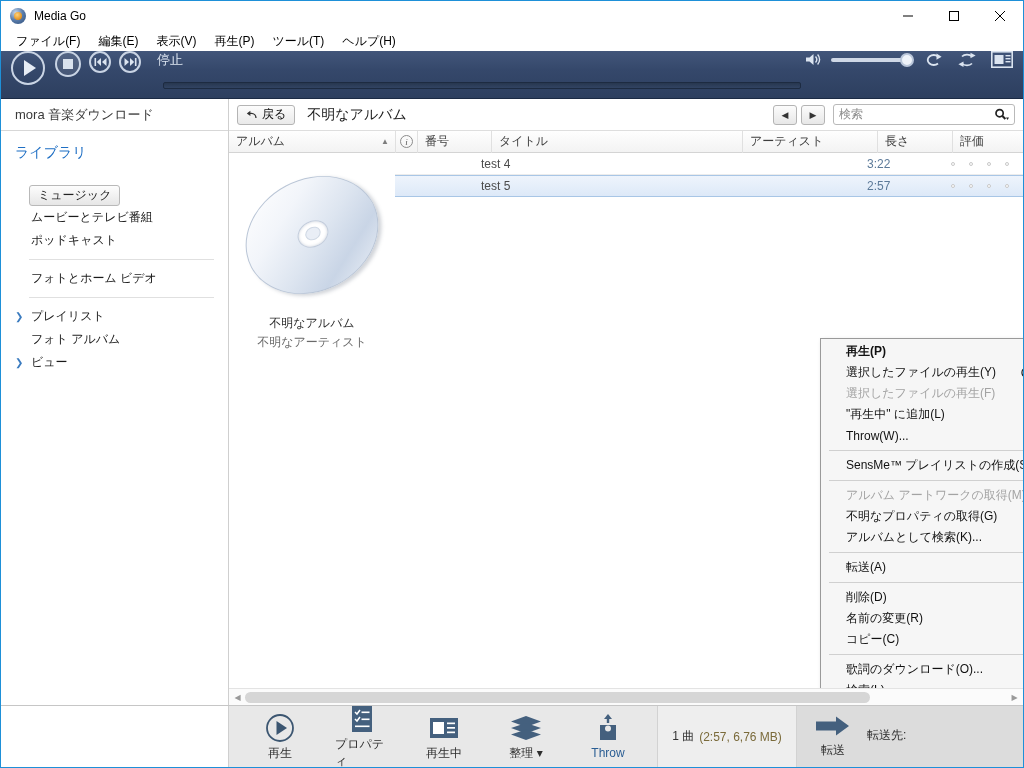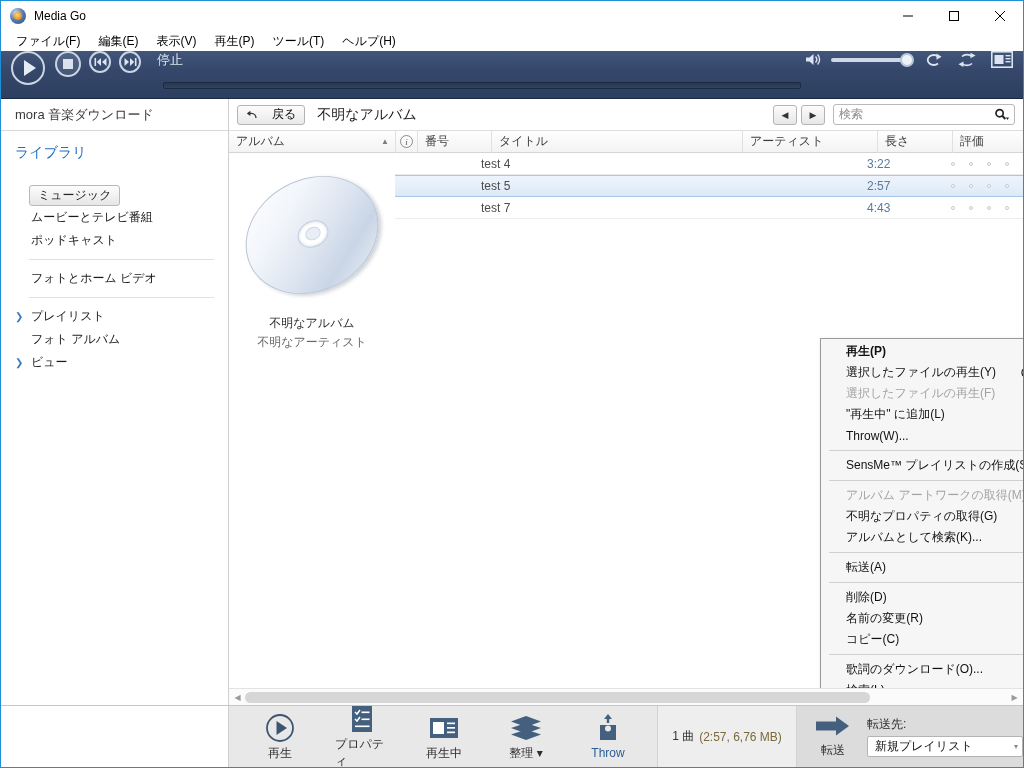--- a/index.html
+++ b/index.html
@@ -112,21 +112,21 @@
     color:#3a7bbf;font-size:10px;line-height:1;
   }
 
   
   .main{flex:1;display:flex;flex-direction:column;min-width:0;background:#fff;}
   .toolbar{
     flex:0 0 32px;height:32px;display:flex;align-items:center;
     background:#ffffff;padding:0 8px;border-bottom:1px solid #dedede;
   }
   .backbtn{
-    display:flex;align-items:center;gap:14px;height:20px;padding:0 8px;
+    display:flex;align-items:center;gap:4px;height:20px;padding:0 8px;
     background:linear-gradient(to bottom,#fcfcfc,#e9e9e9);
     border:1px solid #b4b4b4;border-radius:3px;font-size:12px;color:#111;
   }
   .crumb{margin-left:12px;font-size:14px;color:#1a1a1a;}
   .tb-right{margin-left:auto;display:flex;align-items:center;gap:4px;}
   .navbtn{
     width:24px;height:20px;display:flex;align-items:center;justify-content:center;
     background:linear-gradient(to bottom,#fcfcfc,#e7e7e7);border:1px solid #b4b4b4;border-radius:3px;
     font-size:9px;color:#333;
   }
@@ -459,33 +459,20 @@
           <div class="cell r-artist"></div>
           <div class="cell r-len">2:57</div>
           <div class="cell r-rate">
             <span class="dot"></span>
             <span class="dot"></span>
             <span class="dot"></span>
             <span class="dot"></span>
           </div>
         </div>
 
-        <div class="row" style="top:44px;">
-          <div class="cell r-info"></div>
-          <div class="cell r-no"></div>
-          <div class="cell r-title">test 7</div>
-          <div class="cell r-artist"></div>
-          <div class="cell r-len">4:43</div>
-          <div class="cell r-rate">
-            <span class="dot"></span>
-            <span class="dot"></span>
-            <span class="dot"></span>
-            <span class="dot"></span>
-          </div>
-        </div>
 
         <div class="ctxmenu">
           <div class="ctxitem bold">
             <span>再生(P)</span>
 
           </div>
           <div class="ctxitem">
             <span>選択したファイルの再生(Y)</span>
             <span class="accel">Ctrl+Enter</span>
           </div>
@@ -638,21 +625,17 @@
       <div class="xfer-btn">
         <div>
           <svg width="34" height="22" viewBox="0 0 34 22">
             <polygon points="0,6.5 20,6.5 20,1.5 33,11 20,20.5 20,15.5 0,15.5" fill="#44607e"></polygon>
           </svg>
         </div>
         <div class="lbl">転送</div>
       </div>
       <div class="xfer-dest">
         <div class="cap">転送先:</div>
-        <div class="combo">
-          <span class="cv">新規プレイリスト</span>
-          <span class="ca">▾</span>
-        </div>
       </div>
     </div>
   </div>
 
 </div>
 
 </body></html>

